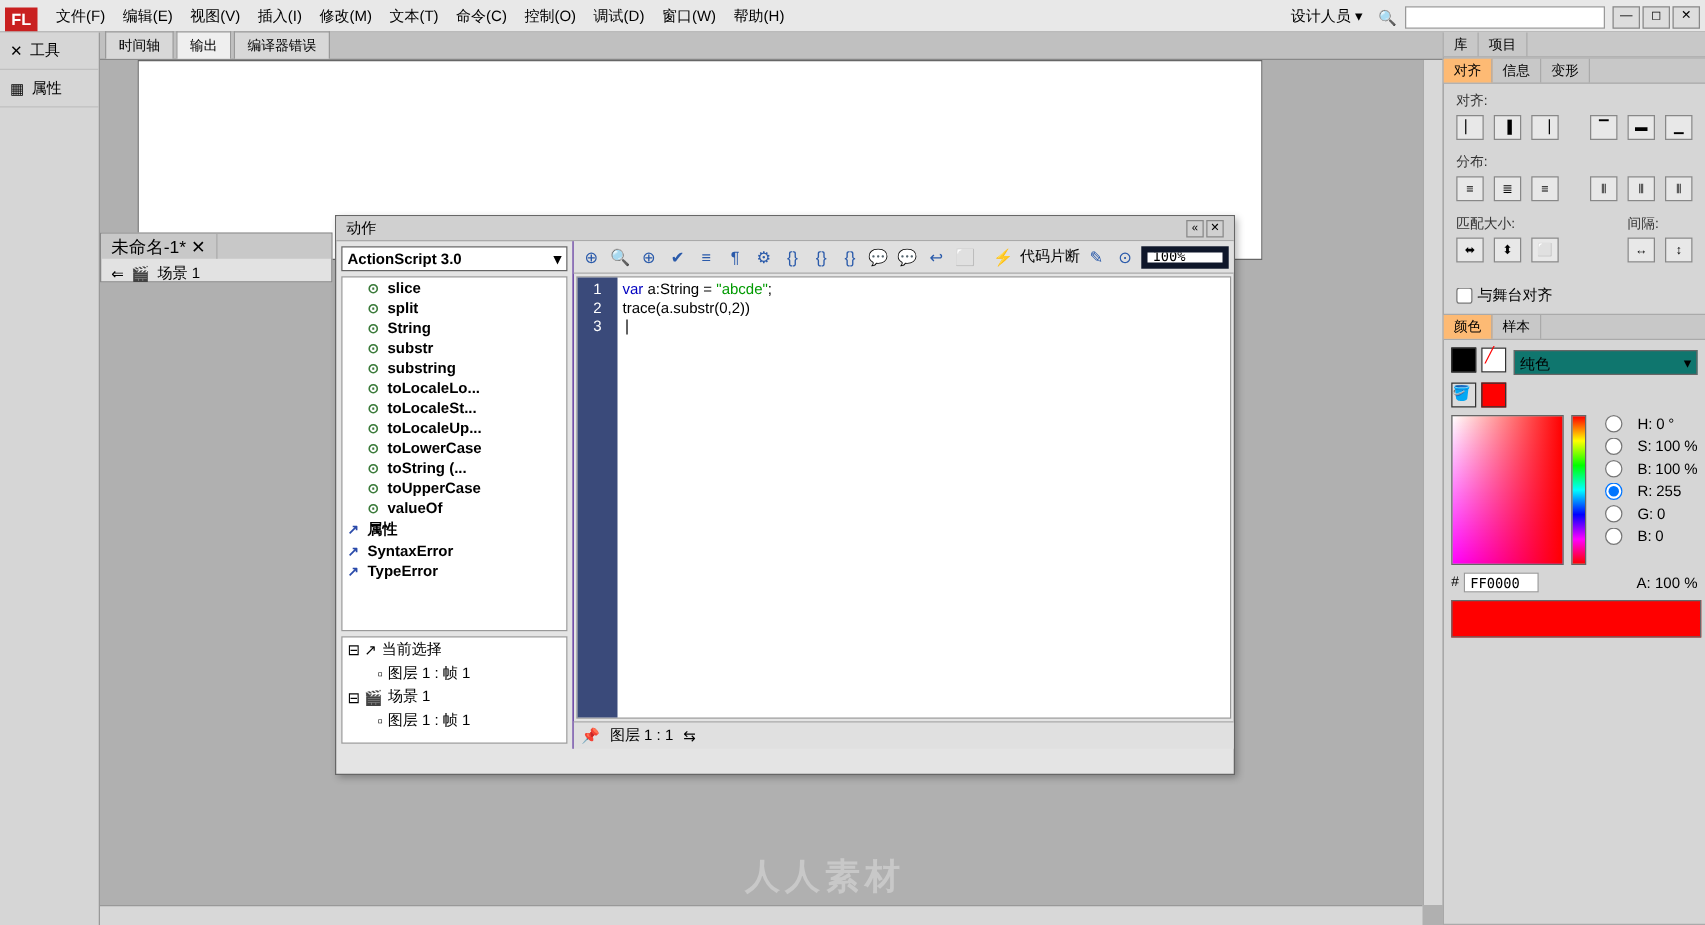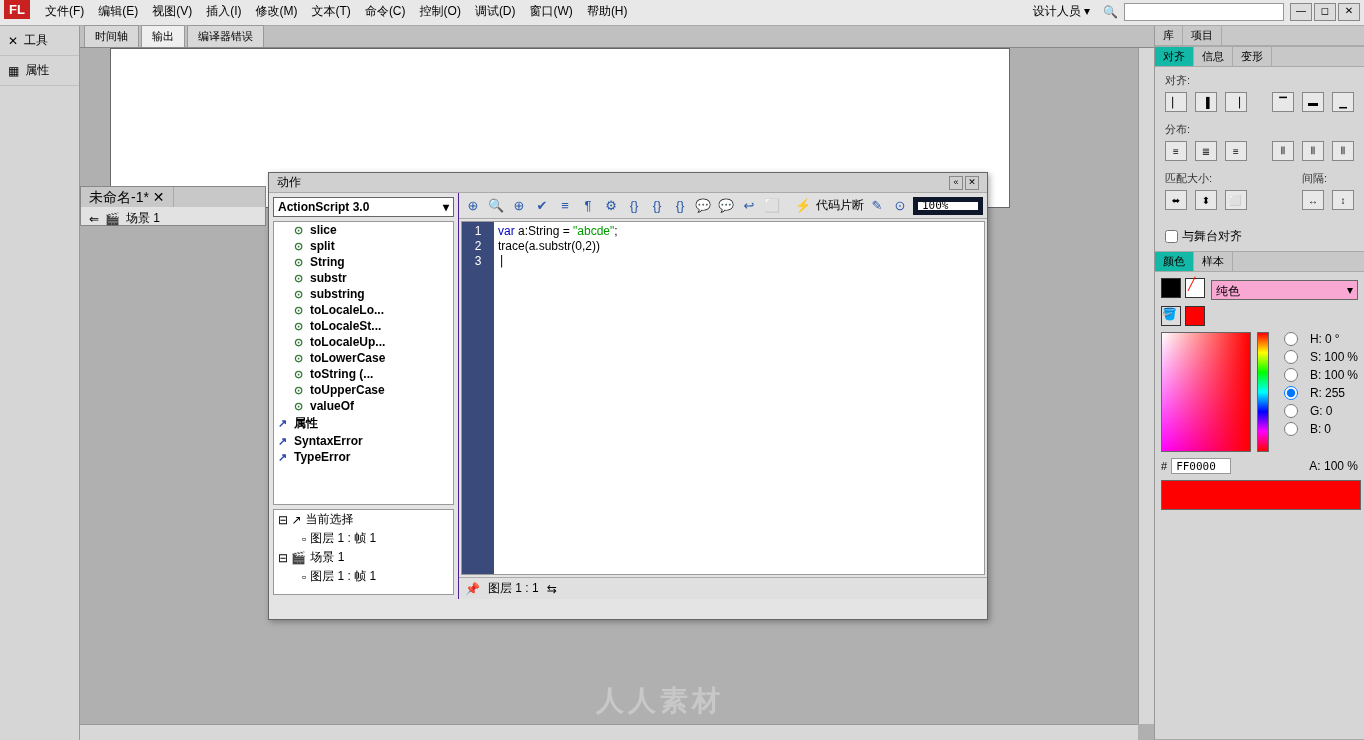--- a/index.html
+++ b/index.html
@@ -1,17 +1,17 @@
 <!DOCTYPE html>
 <html><head>
 <meta charset="utf-8">
 <style>
 *{box-sizing:border-box;margin:0;padding:0;font-family:"Microsoft YaHei",SimSun,sans-serif;font-size:12px}
 body{background:#b8b8b8;width:1364px;height:740px;overflow:hidden;position:relative}
-.menubar{background:#e8e8e8;height:26px;display:flex;align-items:flex-start;padding:0 4px;border-bottom:1px solid #aaa}
+.menubar{background:#e8e8e8;height:26px;display:flex;align-items:flex-end;padding:0 4px;border-bottom:1px solid #aaa}
 .app-logo{background:#c92020;color:#fff;font-weight:bold;padding:2px 5px;font-size:13px;margin-right:8px}
 .menu-item{padding:3px 7px;cursor:pointer}
 .menu-right{margin-left:auto;display:flex;align-items:center;gap:6px}
 .search-box{width:160px;height:18px;border:1px solid #999;background:#fff;padding:0 4px}
 .win-btns{display:flex;gap:2px}
 .win-btn{width:22px;height:18px;border:1px solid #888;background:#ddd;text-align:center;line-height:14px;cursor:pointer;font-size:10px}
 .main{display:flex;height:714px}
 .left-panel{width:80px;background:#d6d6d6;border-right:1px solid #999}
 .left-panel .tool-row{display:flex;align-items:center;padding:6px 8px;gap:6px;border-bottom:1px solid #c0c0c0;cursor:pointer}
 .center{flex:1;display:flex;flex-direction:column;position:relative}
@@ -48,31 +48,31 @@
 .gutter div{height:15px;line-height:15px}
 .code-text{flex:1;padding:2px 4px;font-family:monospace;font-size:12px;line-height:15px;white-space:pre}
 .kw{color:#0000c0}
 .str{color:#009a00}
 .code-footer{height:22px;background:#e0e0e0;border-top:1px solid #aaa;display:flex;align-items:center;padding:0 6px;gap:8px;font-size:11px}
 .status-line{height:18px;padding:2px 8px;font-size:11px;color:#333}
 .right-panel{width:210px;background:#d6d6d6;border-left:1px solid #999;display:flex;flex-direction:column}
 .panel-section{border-bottom:1px solid #aaa}
 .panel-tabs{display:flex;background:#c8c8c8;height:20px;border-bottom:1px solid #aaa}
 .panel-tab{padding:2px 8px;font-size:11px;border-right:1px solid #aaa;cursor:pointer}
-.panel-tab.active{background:#14b8a6}
+.panel-tab.active{background:#fdba74}
 .panel-body{padding:6px 10px}
 .align-label{font-size:11px;color:#333;margin-bottom:4px}
 .align-row{display:flex;gap:8px;margin-bottom:10px}
 .align-btn{width:22px;height:20px;border:1px solid #888;background:#e8e8e8;cursor:pointer;display:flex;align-items:center;justify-content:center;font-size:10px}
 .align-grid{display:flex;justify-content:space-between}
 .checkbox-row{display:flex;align-items:center;gap:4px;font-size:11px;margin-top:8px}
 .color-panel{padding:6px}
 .color-tools{display:flex;gap:4px;margin-bottom:4px}
 .color-swatch{width:20px;height:20px;border:1px solid #333}
-.color-dropdown{flex:1;height:20px;border:1px solid #666;background:#f9a8d4;padding:2px 4px;font-size:11px;display:flex;justify-content:space-between;cursor:pointer}
+.color-dropdown{flex:1;height:20px;border:1px solid #666;background:#0f766e;padding:2px 4px;font-size:11px;display:flex;justify-content:space-between;cursor:pointer}
 .color-picker{display:flex;gap:6px;margin-top:6px}
 .gradient-box{width:120px;height:120px;border:1px solid #666;background:linear-gradient(to right,#fff,#ff0000),linear-gradient(to top,#ff00ff,transparent);background-blend-mode:multiply;position:relative}
 .hue-slider{width:16px;height:120px;background:linear-gradient(to bottom,#f00,#ff0,#0f0,#0ff,#00f,#f0f,#f00);border:1px solid #666}
 .color-inputs{display:flex;flex-direction:column;gap:4px;font-size:10px}
 .ci-row{display:flex;align-items:center;gap:3px}
 .ci-row input{width:32px;height:14px;border:1px solid #999;font-size:10px;padding:0 2px}
 .hex-row{display:flex;align-items:center;gap:4px;margin-top:6px;font-size:11px}
 .hex-input{width:60px;height:16px;border:1px solid #999;padding:0 4px;font-family:monospace;font-size:11px}
 .color-preview{width:200px;height:30px;background:#ff0000;border:1px solid #666;margin-top:6px}
 .watermark{position:absolute;right:430px;bottom:20px;font-size:28px;color:#c8c8c8;font-weight:bold;letter-spacing:4px;pointer-events:none}

